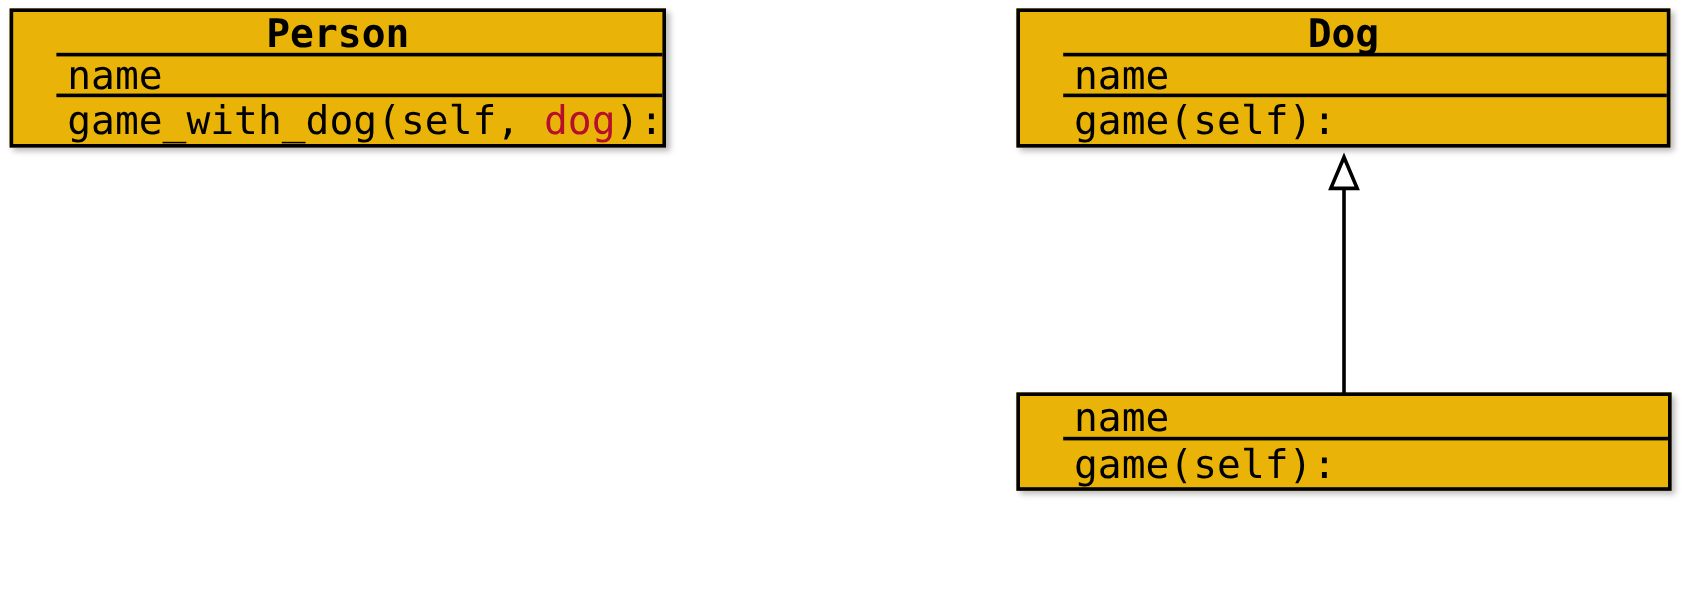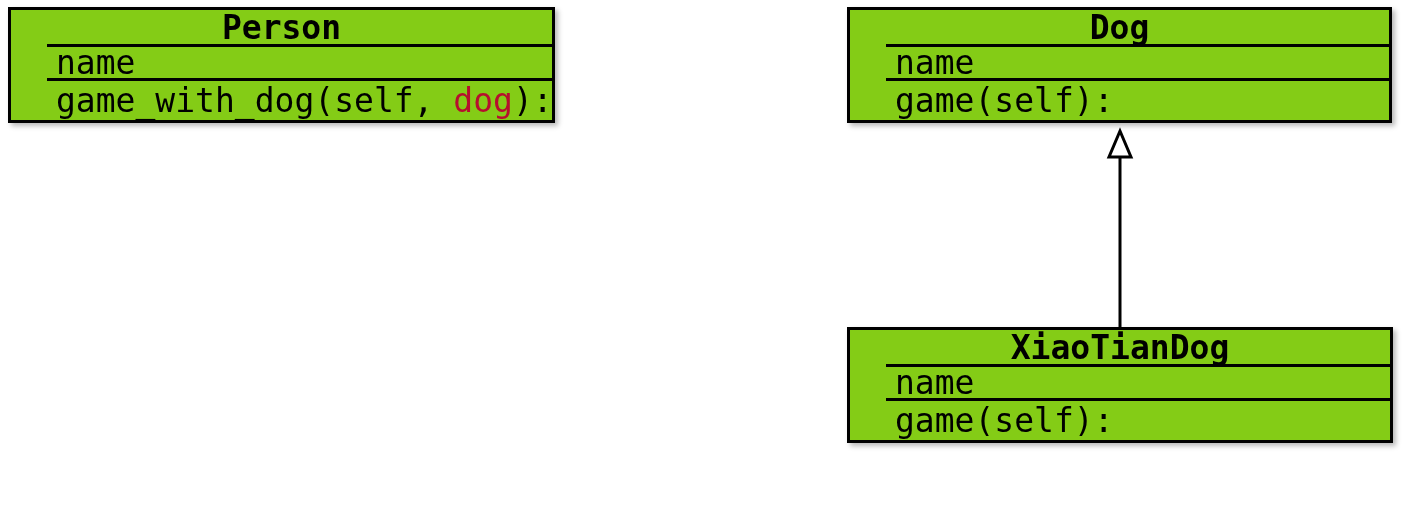--- a/index.html
+++ b/index.html
@@ -9,21 +9,21 @@
     width: 1402px;
     height: 509px;
     background: var(--background, #ffffff);
     font-family: "DejaVu Sans Mono", "Liberation Mono", monospace;
     font-size: 33px;
     color: #000000;
     overflow: hidden;
   }
   .uml-class {
     position: absolute;
-    background: #84cc16;
+    background: #eab308;
     border: 3px solid var(--border, #000000);
     box-shadow: 3px 3px 5px rgba(0,0,0,0.28);
   }
   .row {
     height: 34px;
     display: flex;
     align-items: center;
     white-space: pre;
   }
   .row + .row { border-top: 3px solid var(--border, #000000); }
@@ -52,21 +52,20 @@
     <div class="row method"><span>game_with_dog(self, </span><span class="param-red">dog</span><span>):</span></div>
   </div>
 
   <div class="uml-class" id="box-dog">
     <div class="row title">Dog</div>
     <div class="row attr">name</div>
     <div class="row method">game(self):</div>
   </div>
 
   <div class="uml-class" id="box-xtd">
-    <div class="row title">XiaoTianDog</div>
     <div class="row attr">name</div>
     <div class="row method">game(self):</div>
   </div>
 
   <svg id="arrow-layer" viewBox="0 0 1402 509" xmlns="http://www.w3.org/2000/svg" aria-hidden="true">
     <line x1="1120" y1="157" x2="1120" y2="328" stroke="#000000" stroke-width="3"></line>
     <polygon points="1120,131 1109,157 1131,157" fill="#ffffff" stroke="#000000" stroke-width="3" stroke-linejoin="miter"></polygon>
   </svg>
 
 </div>

